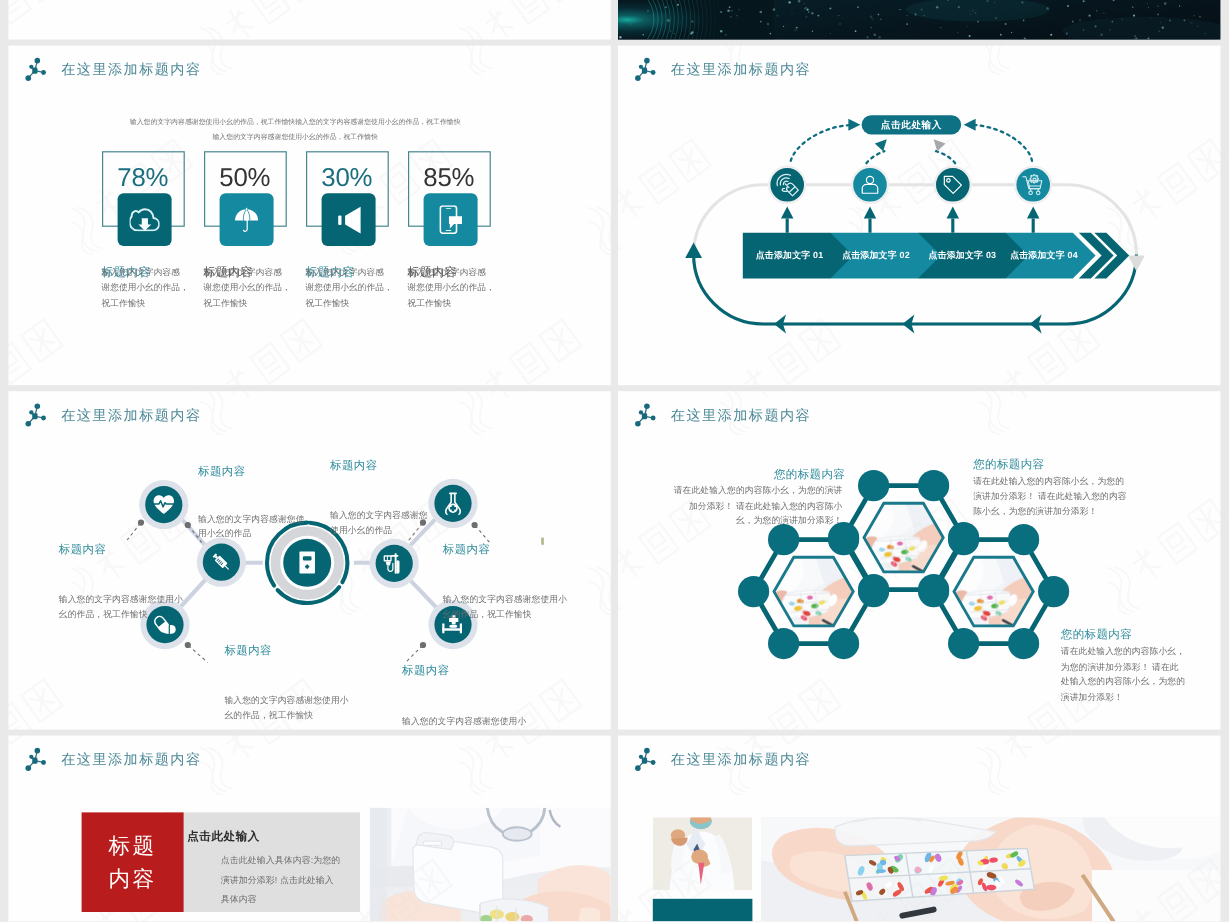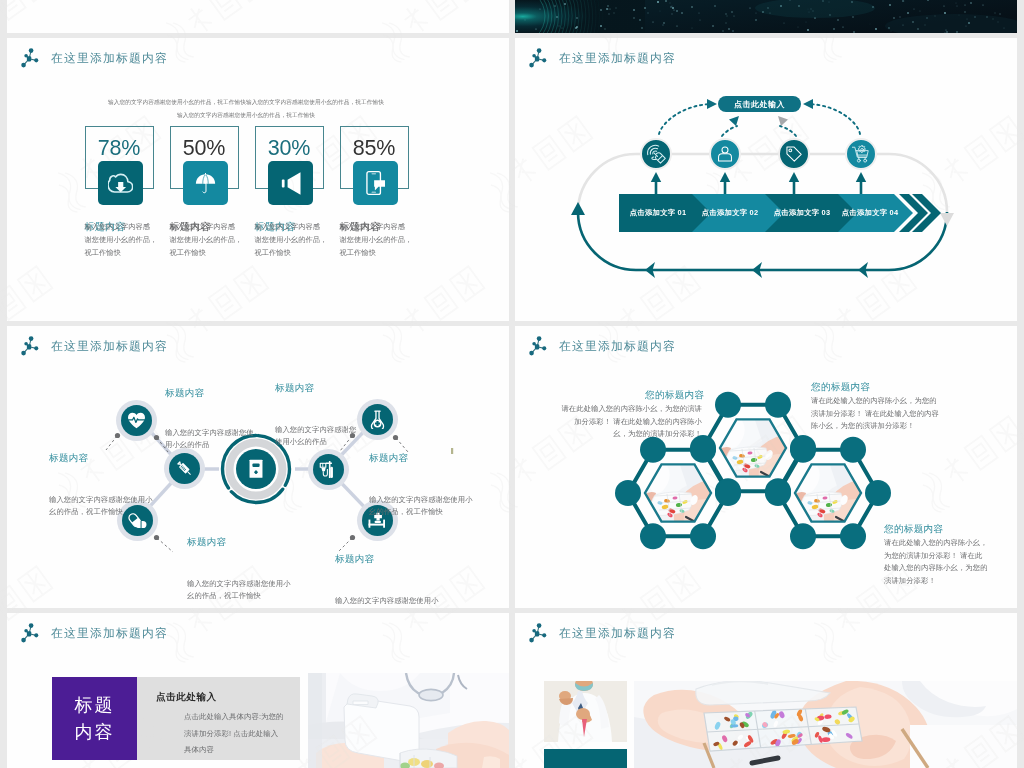--- a/index.html
+++ b/index.html
@@ -20,21 +20,21 @@
   #s4{left:7px;top:326px;width:502px;height:282px;}
   #s5{left:515px;top:326px;width:502px;height:282px;}
   #s6{left:7px;top:613px;width:502px;height:155px;}
   #s7{left:515px;top:613px;width:502px;height:155px;}
 
   #wmlayer{position:absolute;left:0;top:0;width:1024px;height:768px;pointer-events:none;z-index:50;opacity:.55;mix-blend-mode:darken;}
   .wmtile{position:absolute;width:155px;height:112px;}
 
 
   
-  #s6 .tealblk{position:absolute;left:45px;top:64px;width:85px;height:83px;background:#4c1d95;
+  #s6 .tealblk{position:absolute;left:61px;top:64px;width:85px;height:83px;background:#b91c1c;
      display:flex;flex-direction:column;align-items:center;justify-content:center;}
   #s6 .tealblk span{color:#fff;font-size:18px;line-height:27px;letter-spacing:2px;}
   #s6 .graypanel{position:absolute;left:130px;top:64px;width:163px;height:83px;background:#dfdfdf;}
   #s6 .ptitle{position:absolute;left:149px;top:78px;font-size:9.6px;color:#2b2b2b;font-weight:bold;letter-spacing:.5px;}
   #s6 .pbody{position:absolute;left:149px;top:96px;width:130px;font-size:7.4px;line-height:16.5px;color:#6c6d6f;letter-spacing:.1px;white-space:pre-line;margin-left:28px;}
   #s6 .photo{position:absolute;left:301px;top:60px;width:201px;height:95px;overflow:hidden;}
   
   #s7 .smphoto{position:absolute;left:29px;top:68px;width:83px;height:61px;overflow:hidden;}
   #s7 .smteal{position:absolute;left:29px;top:136px;width:83px;height:19px;background:#056573;}
   #s7 .bigphoto{position:absolute;left:119px;top:68px;width:383px;height:87px;overflow:hidden;}

